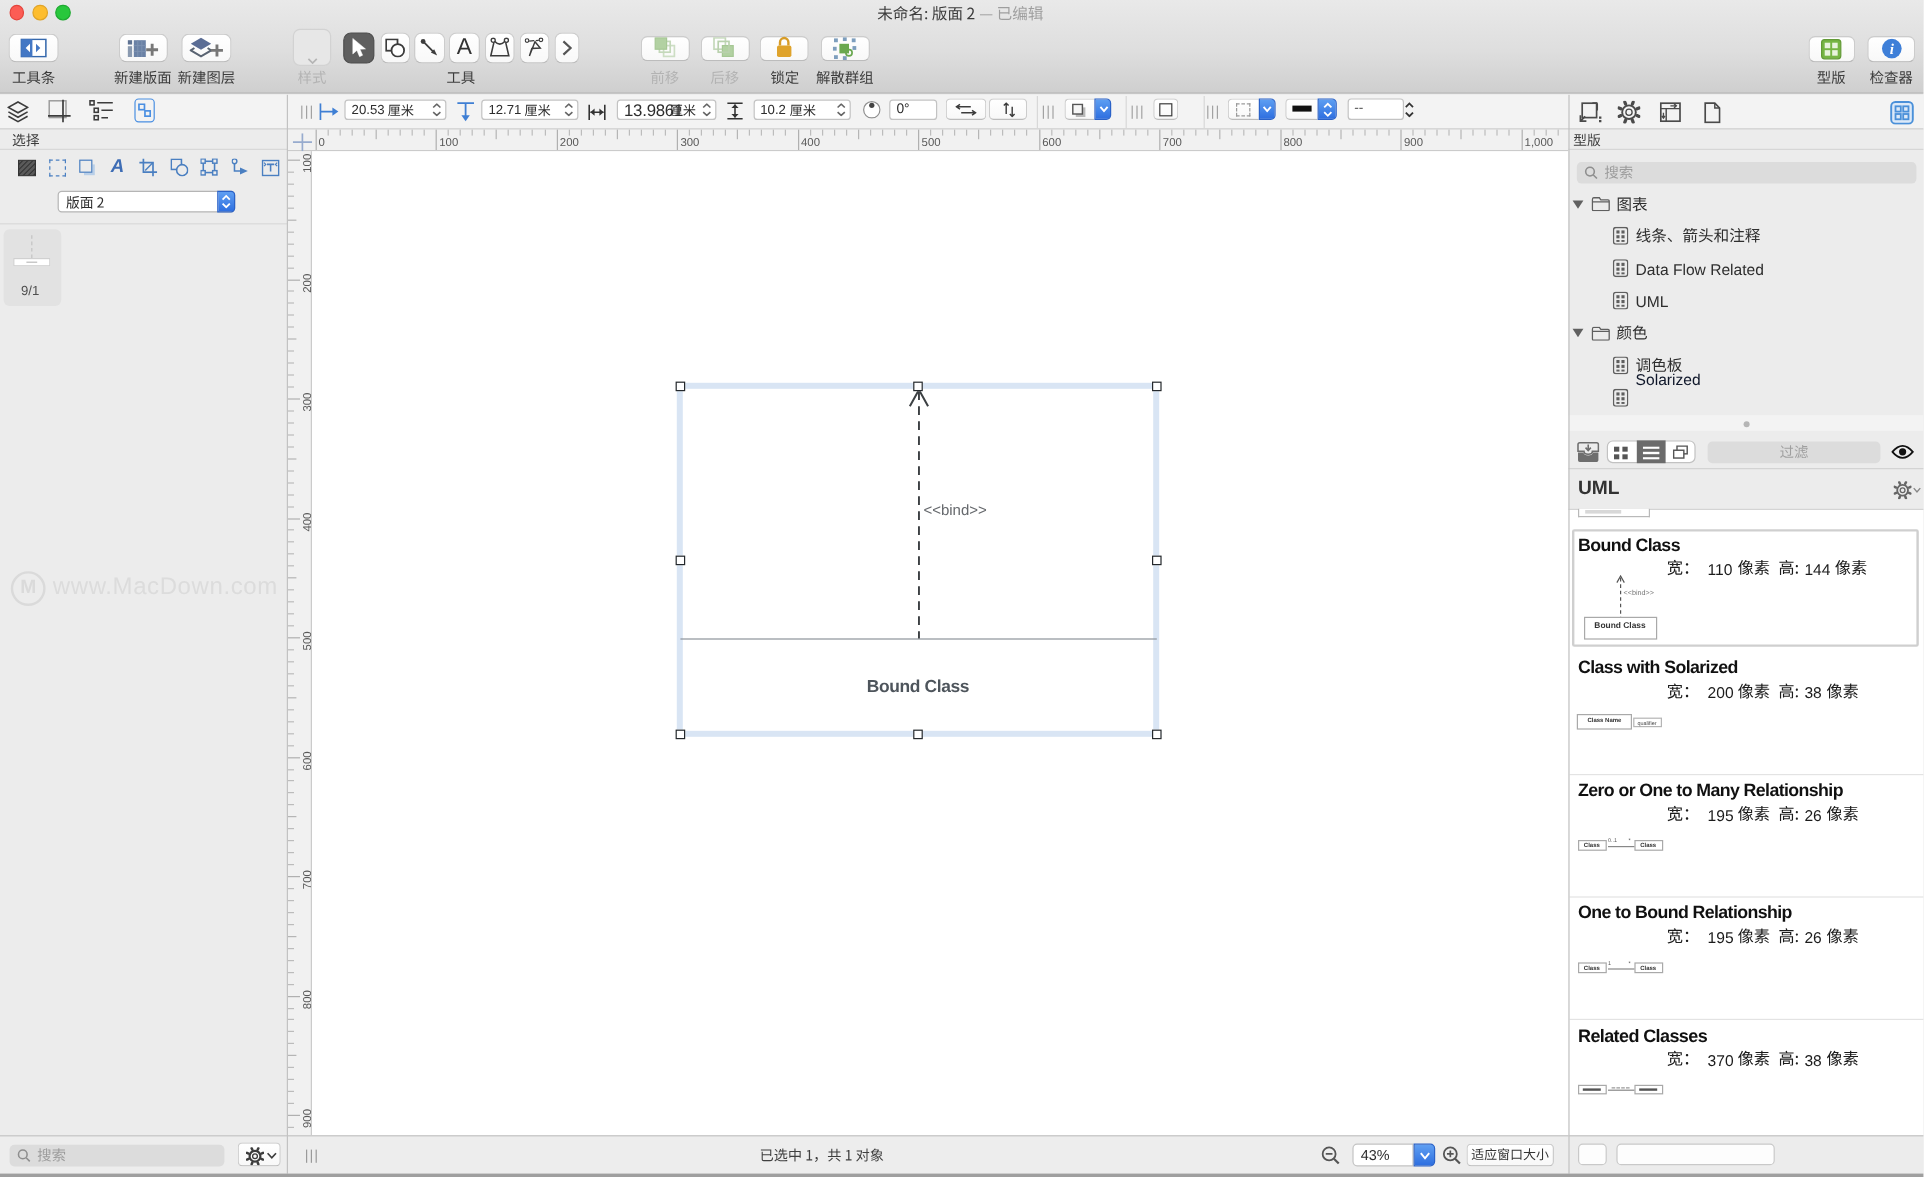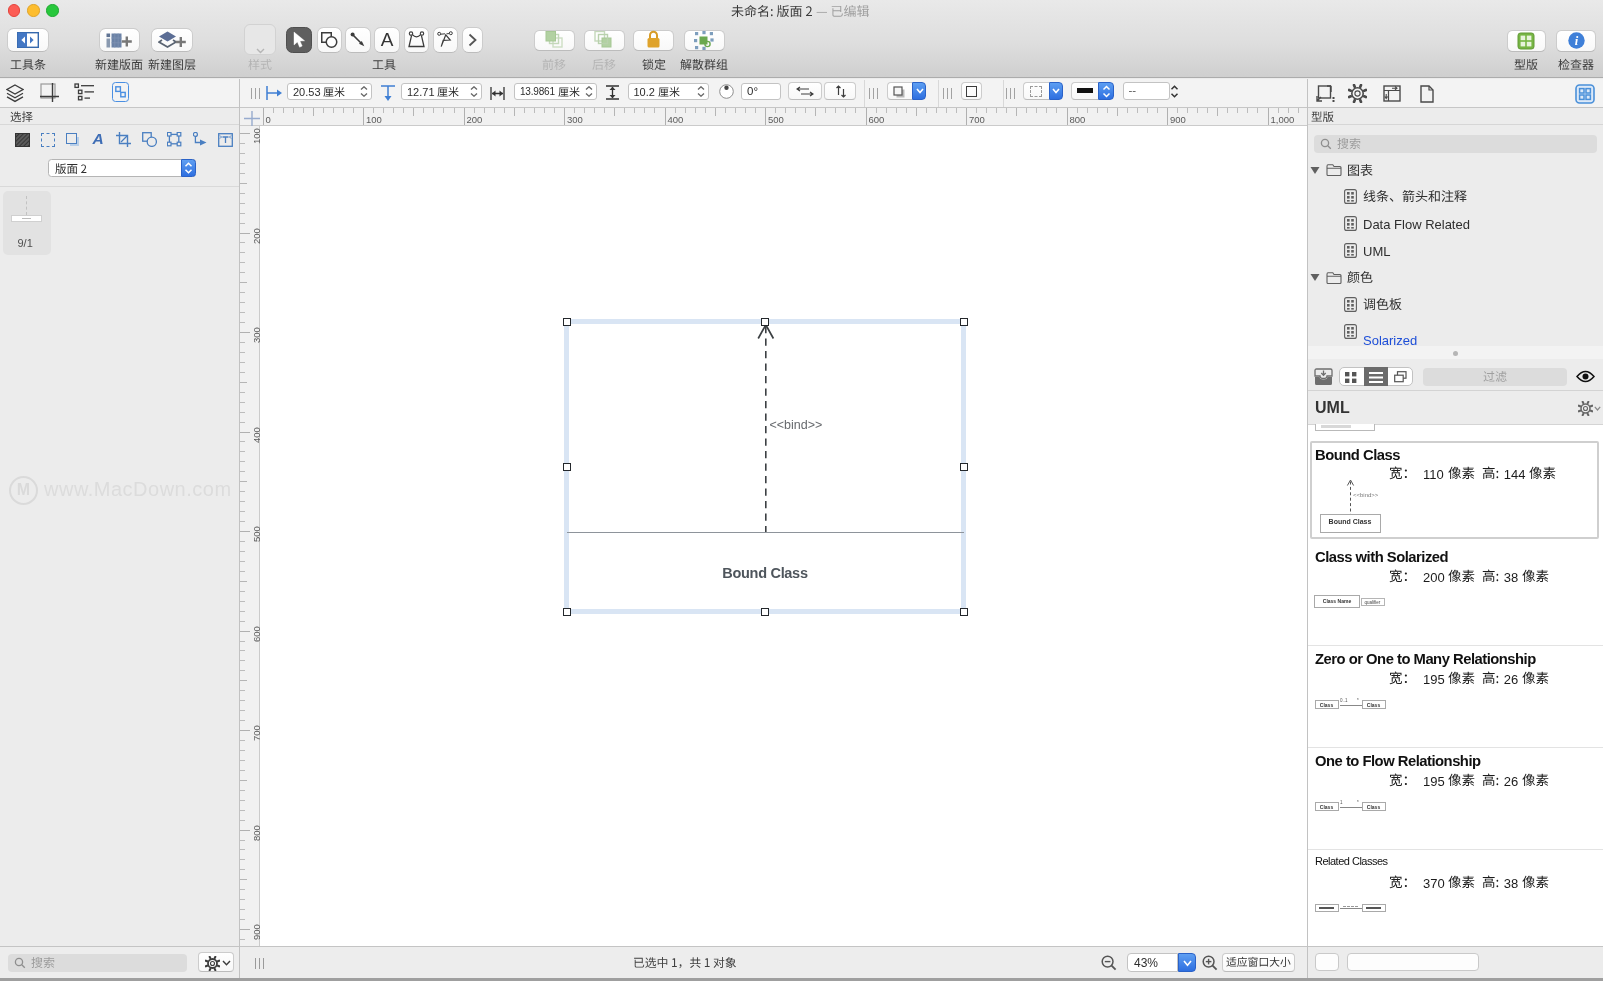--- a/index.html
+++ b/index.html
@@ -266,21 +266,21 @@
       <use href="#g7c73" x="1000"></use>
     </g>
   </svg>
 <svg class="abs" style="left:469.5px;top:86px" width="8" height="11" viewBox="0 0 8 11">
 <path d="M1 3.6 L4 0.8 L7 3.6 M1 7.4 L4 10.2 L7 7.4" fill="none" stroke="#666" stroke-width="1.3"></path>
   </svg>
 <svg class="abs" style="left:490px;top:86.5px" width="15" height="13" viewBox="0 0 15 13">
 <path d="M1 0 V13 M14 0 V13 M2 6.5 H13" stroke="#333" stroke-width="1.3" fill="none"></path>
 <path d="M5.5 3.5 L2 6.5 L5.5 9.5 Z M9.5 3.5 L13 6.5 L9.5 9.5 Z" fill="#333"></path>
   </svg>
-<div class="fld" style="left:514px;top:82.5px;width:83px;height:17.5px;font-size:10px;line-height:16px;letter-spacing:-0.2px">13.9861</div>
+<div class="fld" style="left:514px;top:82.5px;width:83px;height:17.5px;font-size:14px;line-height:16px;letter-spacing:-0.2px">13.9861</div>
 <svg style="position:absolute;left:557.5px;top:95.5px;overflow:visible" width="1" height="1">
     <g fill="#2d2d2d" transform="scale(0.011000,-0.011000)">
       <use href="#g5398" x="0"></use>
       <use href="#g7c73" x="1000"></use>
     </g>
   </svg>
 <svg class="abs" style="left:585px;top:86px" width="8" height="11" viewBox="0 0 8 11">
 <path d="M1 3.6 L4 0.8 L7 3.6 M1 7.4 L4 10.2 L7 7.4" fill="none" stroke="#666" stroke-width="1.3"></path>
   </svg>
 <svg class="abs" style="left:606px;top:85px" width="13" height="15" viewBox="0 0 13 15">
@@ -794,21 +794,21 @@
 <rect x="0.6" y="0.6" width="11.8" height="13.8" rx="2" fill="none" stroke="#5f5f5f" stroke-width="1.1"></rect>
 <g fill="#5f5f5f">
       <rect x="3" y="3" width="2.6" height="2.6"></rect>
       <rect x="7.2" y="3" width="2.6" height="2.6"></rect>
 <rect x="3" y="7" width="2.6" height="2.6"></rect>
       <rect x="7.2" y="7" width="2.6" height="2.6"></rect>
 <rect x="3" y="11" width="2.6" height="1.6"></rect>
       <rect x="7.2" y="11" width="2.6" height="1.6"></rect>
     </g>
   </svg>
-<div class="lbl" style="left:1363px;top:333px;font-size:13px;color:#1d4ed8">Solarized</div>
+<div class="lbl" style="left:1363px;top:309px;font-size:13px;color:#0f172a">Solarized</div>
 <div class="abs" style="left:1307px;top:345.5px;width:296px;height:13px;background:#f3f3f3"></div>
 <div class="abs" style="left:1452.5px;top:351px;width:5px;height:5px;border-radius:50%;background:#b5b5b5"></div>
 <div class="abs" style="left:1307px;top:358px;width:296px;height:33px;border-bottom:1px solid #d3d3d3"></div>
 <svg class="abs" style="left:1314px;top:368px" width="19" height="18" viewBox="0 0 19 18">
 <path d="M1 9 L1 15.5 Q1 17 2.5 17 L16.5 17 Q18 17 18 15.5 L18 9 L13.5 9 Q13 11.5 9.5 11.5 Q6 11.5 5.5 9 Z" fill="#6e6e6e"></path>
 <path d="M1 8 L1 2.5 Q1 1 2.5 1 L16.5 1 Q18 1 18 2.5 L18 8 L13 8 Q13 10.5 9.5 10.5 Q6 10.5 6 8 Z" fill="none" stroke="#6e6e6e" stroke-width="1.3"></path>
 <path d="M9.5 2.5 V7 M7.3 5 L9.5 7.4 L11.7 5" stroke="#6e6e6e" stroke-width="1.3" fill="none"></path>
   </svg>
 <div class="abs" style="left:1339px;top:367px;width:73.5px;height:19px;background:#fff;border:1px solid #c2c2c2;border-radius:5px"></div>
 <div class="abs" style="left:1363.5px;top:367px;width:24.5px;height:19px;background:#6b6b6b"></div>
@@ -960,21 +960,21 @@
     </g>
   </svg>
 <div class="abs" style="left:1314.5px;top:699.5px;width:24px;height:9.5px;background:#fff;border:1px solid #a9a9a9"></div>
 <div class="abs" style="left:1314.5px;top:701.5px;width:24px;text-align:center;font-size:5px;font-weight:bold;color:#333">Class</div>
 <div class="abs" style="left:1361.5px;top:699.5px;width:24px;height:9.5px;background:#fff;border:1px solid #a9a9a9"></div>
 <div class="abs" style="left:1361.5px;top:701.5px;width:24px;text-align:center;font-size:5px;font-weight:bold;color:#333">Class</div>
 <div class="abs" style="left:1339.5px;top:704.5px;width:22px;height:1px;background:#888"></div>
 <div class="abs" style="left:1340px;top:698.0px;font-size:4.5px;color:#555">0..1</div>
 <div class="abs" style="left:1357px;top:698.0px;font-size:4.5px;color:#555">*</div>
 <div class="abs" style="left:1308px;top:746.5px;width:295px;height:1px;background:#e3e3e3"></div>
-<div class="lbl" style="left:1315px;top:753.0px;font-size:14.8px;font-weight:bold;color:#111;letter-spacing:-0.5px">One to Flow Relationship</div>
+<div class="lbl" style="left:1315px;top:753.0px;font-size:14.8px;font-weight:bold;color:#111;letter-spacing:-0.5px">One to Bound Relationship</div>
 <svg style="position:absolute;left:1389.0px;top:784.5px;overflow:visible" width="1" height="1">
     <g fill="#1c1c1c" transform="scale(0.013500,-0.013500)">
       <use href="#g5bbd" x="0"></use>
       <use href="#gff1a" x="1000"></use>
     </g>
   </svg>
 <div class="lbl" style="left:1423.0px;top:773.5px;font-size:13px;color:#1c1c1c">195</div>
 <svg style="position:absolute;left:1448.4px;top:784.5px;overflow:visible" width="1" height="1">
     <g fill="#1c1c1c" transform="scale(0.013500,-0.013500)">
       <use href="#g50cf" x="0"></use>
@@ -995,21 +995,21 @@
     </g>
   </svg>
 <div class="abs" style="left:1314.5px;top:801.5px;width:24px;height:9.5px;background:#fff;border:1px solid #a9a9a9"></div>
 <div class="abs" style="left:1314.5px;top:803.5px;width:24px;text-align:center;font-size:5px;font-weight:bold;color:#333">Class</div>
 <div class="abs" style="left:1361.5px;top:801.5px;width:24px;height:9.5px;background:#fff;border:1px solid #a9a9a9"></div>
 <div class="abs" style="left:1361.5px;top:803.5px;width:24px;text-align:center;font-size:5px;font-weight:bold;color:#333">Class</div>
 <div class="abs" style="left:1339.5px;top:806.5px;width:22px;height:1px;background:#888"></div>
 <div class="abs" style="left:1340px;top:800.0px;font-size:4.5px;color:#555">1</div>
 <div class="abs" style="left:1357px;top:800.0px;font-size:4.5px;color:#555">*</div>
 <div class="abs" style="left:1308px;top:848.5px;width:295px;height:1px;background:#e3e3e3"></div>
-<div class="lbl" style="left:1315px;top:855.0px;font-size:11px;font-weight:normal;color:#111;letter-spacing:-0.5px">Related Classes</div>
+<div class="lbl" style="left:1315px;top:855.0px;font-size:15px;font-weight:bold;color:#111;letter-spacing:-0.5px">Related Classes</div>
 <svg style="position:absolute;left:1389.0px;top:886.5px;overflow:visible" width="1" height="1">
     <g fill="#1c1c1c" transform="scale(0.013500,-0.013500)">
       <use href="#g5bbd" x="0"></use>
       <use href="#gff1a" x="1000"></use>
     </g>
   </svg>
 <div class="lbl" style="left:1423.0px;top:875.5px;font-size:13px;color:#1c1c1c">370</div>
 <svg style="position:absolute;left:1448.4px;top:886.5px;overflow:visible" width="1" height="1">
     <g fill="#1c1c1c" transform="scale(0.013500,-0.013500)">
       <use href="#g50cf" x="0"></use>

